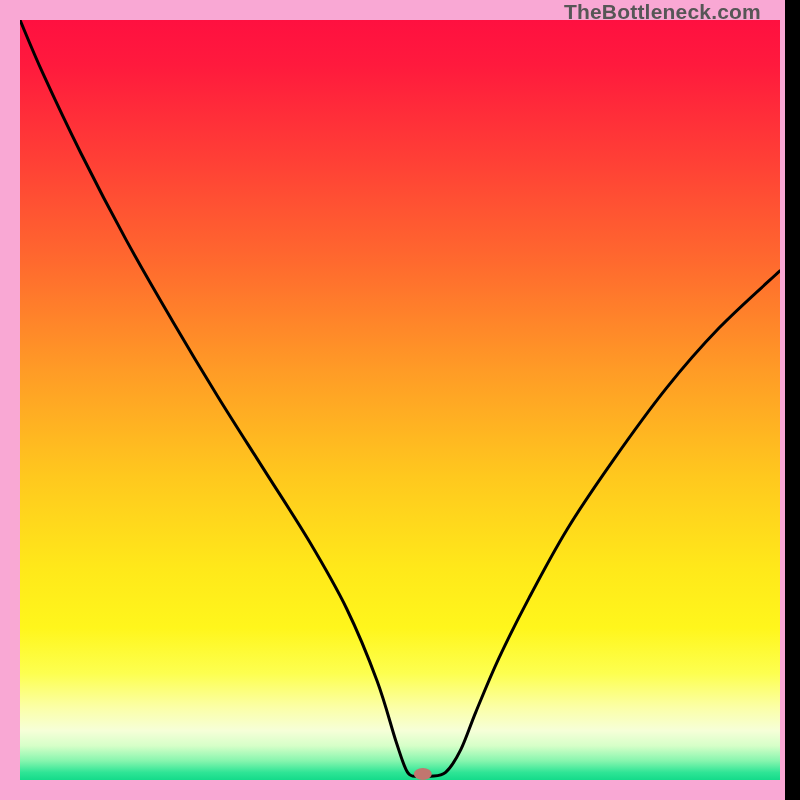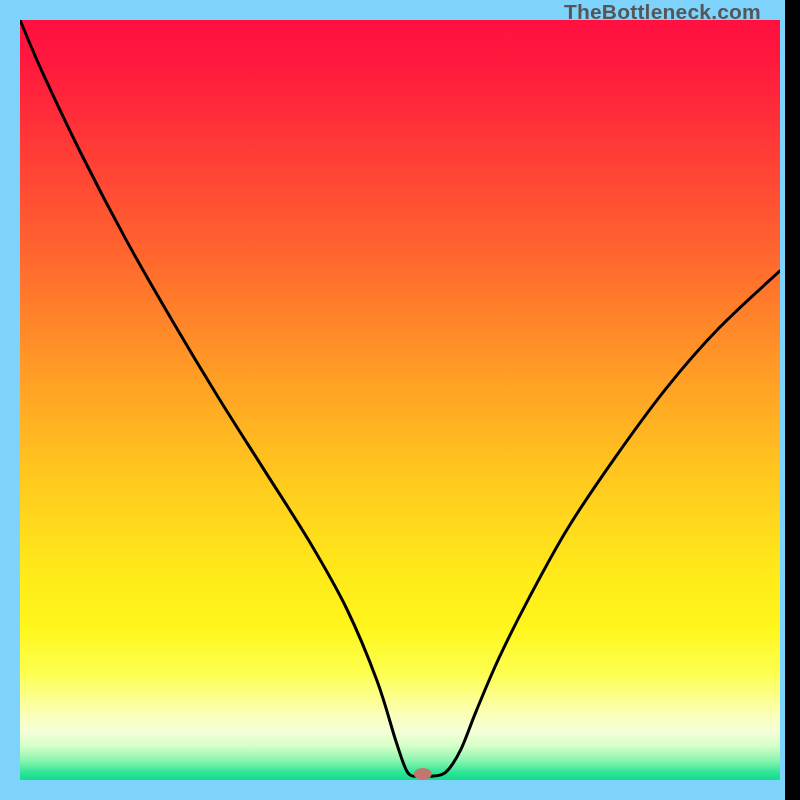--- a/index.html
+++ b/index.html
@@ -7,21 +7,21 @@
     padding: 0;
     width: 800px;
     height: 800px;
     background: #000;
     overflow: hidden;
   }
   .frame {
     position: relative;
     width: 785px;
     height: 800px;
-    background: #7dd3fc;
+    background: #f9a8d4;
   }
   .plot-area {
     position: absolute;
     left: 20px;
     top: 20px;
     width: 760px;
     height: 760px;
     overflow: hidden;
   }
   .watermark {

